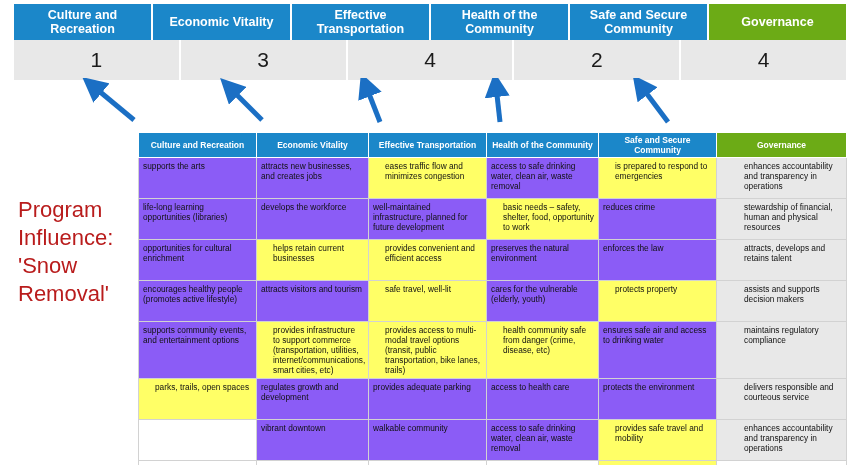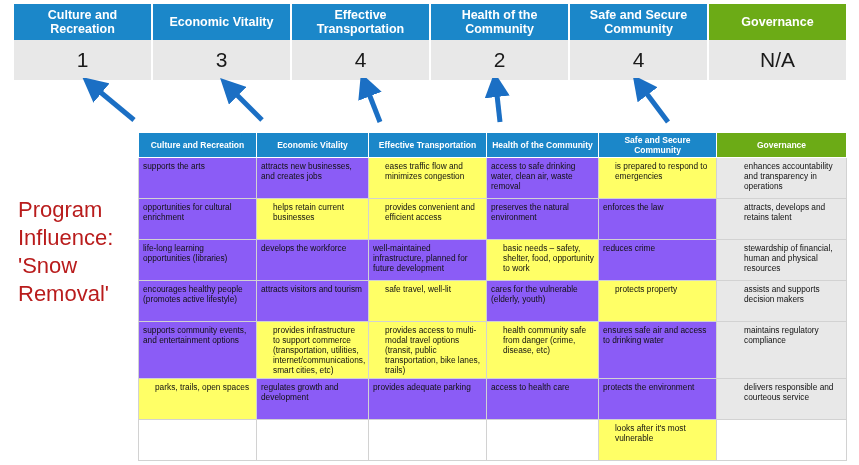--- a/index.html
+++ b/index.html
@@ -145,21 +145,20 @@
   <div class="top-hdr">Safe and Secure Community</div>
   <div class="top-hdr gov">Governance</div>
 </div>
 
 <div id="score-band">
   <div class="score-cell">1</div>
   <div class="score-cell">3</div>
   <div class="score-cell">4</div>
   <div class="score-cell">2</div>
   <div class="score-cell">4</div>
-  <div class="score-cell">N/A</div>
 </div>
 
 <svg id="arrow-layer" viewBox="0 0 859 56">
   <defs>
     <marker id="ah" markerWidth="5" markerHeight="5" refX="2.2" refY="2.5" orient="auto">
       <path d="M0,0 L5,2.5 L0,5 z" fill="#1b6fc4"></path>
     </marker>
   </defs>
   <g stroke="#1b6fc4" stroke-width="5" marker-end="url(#ah)" fill="none">
     <line x1="134" y1="42" x2="93" y2="8"></line>
@@ -194,36 +193,36 @@
   <tbody id="matrix-body">
       <tr>
         <td>supports the arts</td>
         <td>attracts new businesses, and creates jobs</td>
         <td class="hl">eases traffic flow and minimizes congestion</td>
         <td>access to safe drinking water, clean air, waste removal</td>
         <td class="hl">is prepared to respond to emergencies</td>
         <td class="gray">enhances accountability and transparency in operations</td>
       </tr>
       <tr>
+        <td>life-long learning opportunities (libraries)</td>
+        <td>develops the workforce</td>
+        <td>well-maintained infrastructure, planned for future development</td>
+        <td class="hl">basic needs – safety, shelter, food, opportunity to work</td>
+        <td>reduces crime</td>
+        <td class="gray">stewardship of financial, human and physical resources</td>
+      </tr>
+      <tr>
         <td>opportunities for cultural enrichment</td>
         <td class="hl">helps retain current businesses</td>
         <td class="hl">provides convenient and efficient access</td>
         <td>preserves the natural environment</td>
         <td>enforces the law</td>
         <td class="gray">attracts, develops and retains talent</td>
       </tr>
       <tr>
-        <td>life-long learning opportunities (libraries)</td>
-        <td>develops the workforce</td>
-        <td>well-maintained infrastructure, planned for future development</td>
-        <td class="hl">basic needs – safety, shelter, food, opportunity to work</td>
-        <td>reduces crime</td>
-        <td class="gray">stewardship of financial, human and physical resources</td>
-      </tr>
-      <tr>
         <td>encourages healthy people (promotes active lifestyle)</td>
         <td>attracts visitors and tourism</td>
         <td class="hl">safe travel, well-lit</td>
         <td>cares for the vulnerable (elderly, youth)</td>
         <td class="hl">protects property</td>
         <td class="gray">assists and supports decision makers</td>
       </tr>
       <tr>
         <td>supports community events, and entertainment options</td>
         <td class="hl">provides infrastructure to support commerce (transportation, utilities, internet/communications, smart cities, etc)</td>
@@ -235,20 +234,28 @@
       <tr>
         <td class="hl">parks, trails, open spaces</td>
         <td>regulates growth and development</td>
         <td>provides adequate parking</td>
         <td>access to health care</td>
         <td>protects the environment</td>
         <td class="gray">delivers responsible and courteous service</td>
       </tr>
       <tr>
         <td class="blank"></td>
+        <td>vibrant downtown</td>
+        <td>walkable community</td>
+        <td>access to safe drinking water, clean air, waste removal</td>
+        <td class="hl">provides safe travel and mobility</td>
+        <td class="gray">enhances accountability and transparency in operations</td>
+      </tr>
+      <tr>
+        <td class="blank"></td>
         <td class="blank"></td>
         <td class="blank"></td>
         <td class="blank"></td>
         <td class="hl">looks after it's most vulnerable</td>
         <td class="blank"></td>
       </tr>
     </tbody>
 </table>
 
 </body></html>

